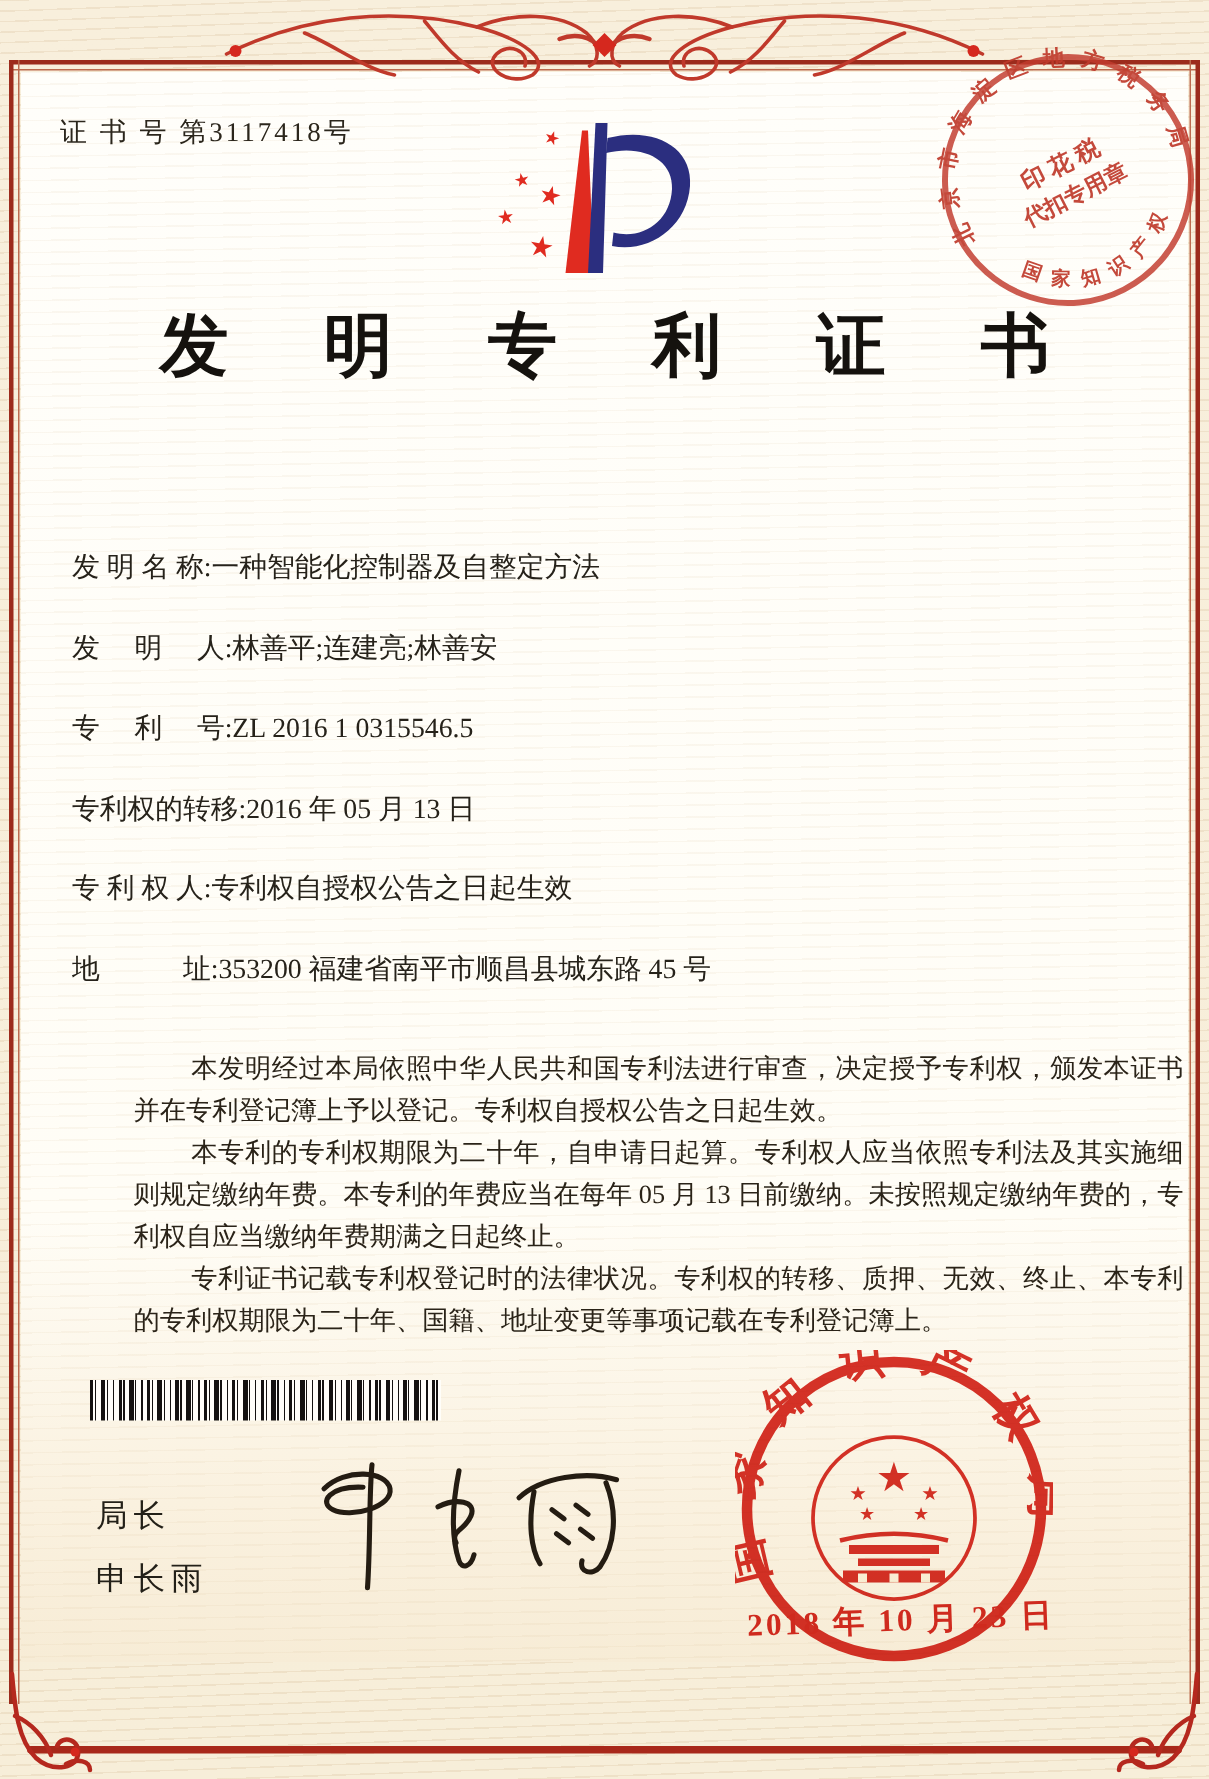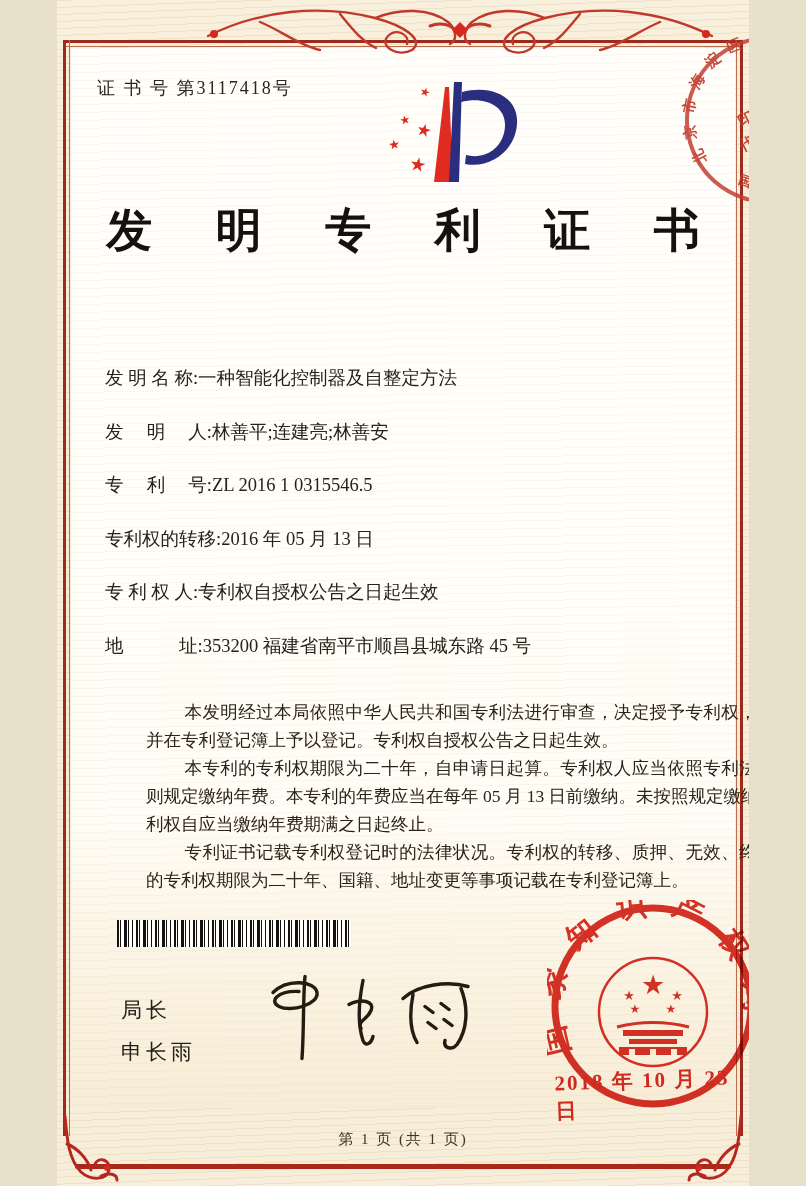--- a/index.html
+++ b/index.html
@@ -1,17 +1,17 @@
 <!DOCTYPE html>
 <html><head>
 <meta charset="utf-8">
 <style>
   html,body{margin:0;padding:0;background:#e9e0cc;}
   #page{
-    position:relative;width:692px;height:1186px;margin:0 auto;overflow:hidden;
+    position:relative;width:806px;height:1186px;margin:0 auto;overflow:hidden;
     background:
       repeating-linear-gradient(178deg, rgba(206,176,136,.22) 0 1px, rgba(255,255,255,0) 1px 7px),
       linear-gradient(180deg,#f8efdc 0%,#f7eed9 100%);
     font-family:"Liberation Serif","DejaVu Serif",serif;color:#232018;
   }
   
   .fr{position:absolute;background:#9c2b1c;}
   #fr-top1{left:8px;right:8px;top:40px;height:3px;}
   #fr-top2{left:8px;right:8px;top:46px;height:1px;background:#bb6a4e;}
   #fr-left1{left:6px;top:40px;width:3px;height:1096px;}
@@ -198,21 +198,20 @@
         <rect x="82" y="139" width="48" height="5" stroke="none"></rect>
         <rect x="72" y="147" width="68" height="8" stroke="none"></rect>
         <rect x="82" y="149" width="6" height="6" fill="#fffdf6" stroke="none"></rect>
         <rect x="103" y="149" width="6" height="6" fill="#fffdf6" stroke="none"></rect>
         <rect x="124" y="149" width="6" height="6" fill="#fffdf6" stroke="none"></rect>
       </g>
     </g>
   </svg>
   <div id="seal-date">2018 年 10 月 23 日</div>
 
-  <div id="footer-page">第 1 页 (共 1 页)</div>
 
   <svg class="corner" id="corner-bl" width="58" height="68" viewBox="0 0 58 68">
     <g fill="none" stroke="#b5281e" stroke-width="3" stroke-linecap="round">
       <path d="M4,2 C6,26 8,46 20,58 C30,67 46,66 48,56 C50,46 38,42 34,50"></path>
       <path d="M6,30 C16,34 26,44 30,56"></path>
       <path d="M40,62 C48,58 56,60 56,66"></path>
       <circle cx="46" cy="54" r="3" fill="#d5281e" stroke="none"></circle>
     </g>
   </svg>
   <svg class="corner" id="corner-br" width="58" height="68" viewBox="0 0 58 68">

